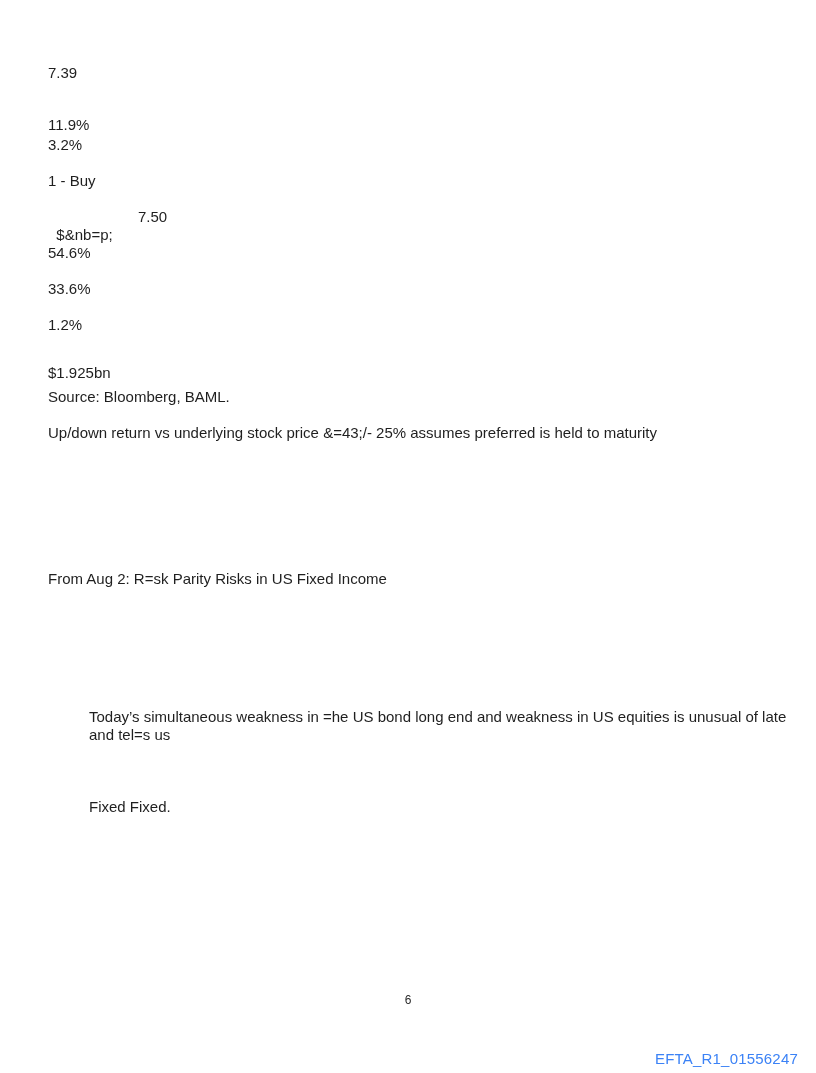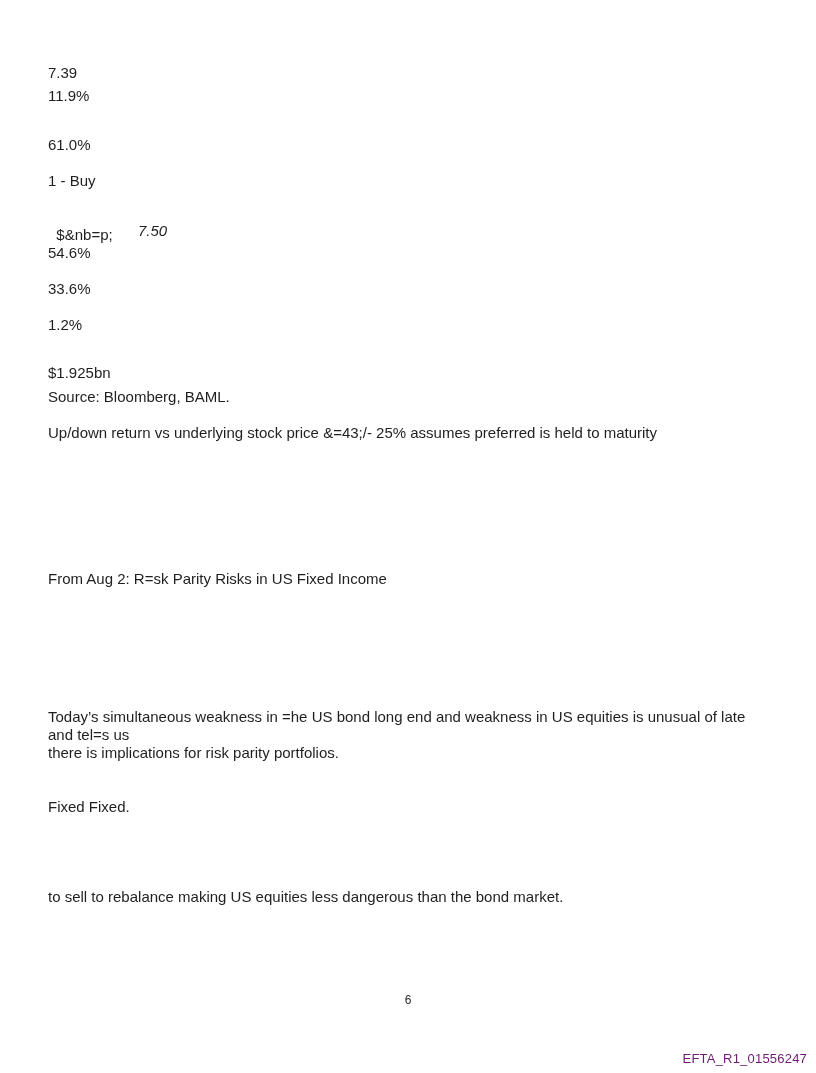--- a/index.html
+++ b/index.html
@@ -8,65 +8,63 @@
     position: relative;
     background: #ffffff;
     font-family: "Liberation Sans", sans-serif;
     font-size: 15px;
     line-height: 18px;
     color: #1f1f1f;
     overflow: hidden;
   }
   .abs { position: absolute; left: 48px; }
   .stat-line { white-space: pre; }
-  .pair-right { position: absolute; left: 90px; top: 14px; font-style: italic; }
-  .para { width: 720px; }
+  .pair-right { position: absolute; left: 90px; top: 0; }
+  .para { width: 720px; margin-left: 41px; }
   .page-number {
     left: 0; width: 100%;
     text-align: center;
     font-size: 12px; line-height: 15px;
     color: #2a2a2a;
   }
   .doc-id {
-    left: auto; right: 9px;
-    font-size: 13px; line-height: 19px;
-    color: #701a75;
+    left: auto; right: 18px;
+    font-size: 15px; line-height: 19px;
+    color: #3b82f6;
     letter-spacing: 0.2px;
   }
 </style>
 </head>
 <body>
 
 <div class="abs stat-line" style="top:64px">7.39</div>
-<div class="abs stat-line" style="top:87px">11.9%</div>
-<div class="abs stat-line" style="top:136px">61.0%</div>
+<div class="abs stat-line" style="top:116px">11.9%</div>
+<div class="abs stat-line" style="top:136px">3.2%</div>
 <div class="abs stat-line" style="top:172px">1 - Buy</div>
 
 <div class="abs stat-line" style="top:208px">
   <span>$&amp;nb=p;</span>
   <span class="pair-right">7.50</span>
 </div>
 
 <div class="abs stat-line" style="top:244px">54.6%</div>
 <div class="abs stat-line" style="top:280px">33.6%</div>
 <div class="abs stat-line" style="top:316px">1.2%</div>
 <div class="abs stat-line" style="top:364px">$1.925bn</div>
 
 <div class="abs" style="top:388px">Source: Bloomberg, BAML.</div>
 <div class="abs" style="top:424px">Up/down return vs underlying stock price &amp;=43;/- 25% assumes preferred is held to maturity</div>
 
 <div class="abs" style="top:570px">From Aug 2: R=sk Parity Risks in US Fixed Income</div>
 
 <div class="abs para" style="top:708px">
   <div>Today’s simultaneous weakness in =he US bond long end and weakness in US equities is unusual of late and tel=s us</div>
-  <div>there is implications for risk parity portfolios.</div>
 </div>
 
 <div class="abs para" style="top:798px">
   <div>Fixed Fixed.</div>
 </div>
 
 <div class="abs para" style="top:888px">
-  <div>to sell to rebalance making US equities less dangerous than the bond market.</div>
 </div>
 
 <div class="abs page-number" style="top:993px">6</div>
 <div class="abs doc-id" style="top:1049px">EFTA_R1_01556247</div>
 
 </body></html>

